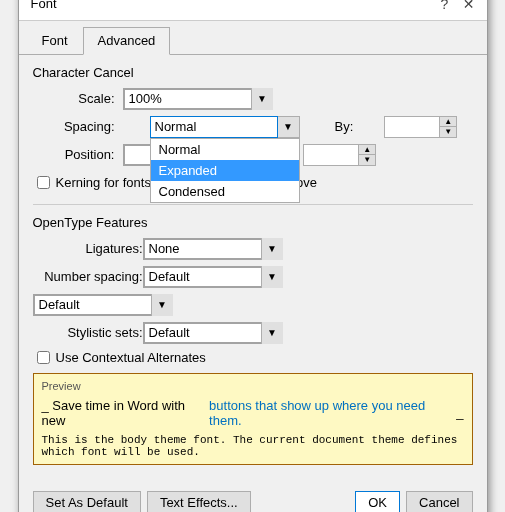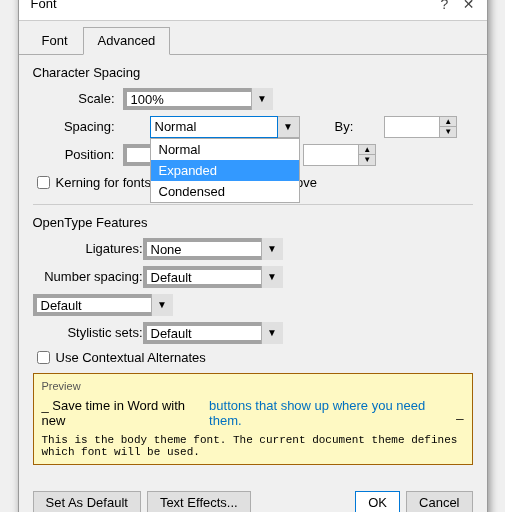--- a/index.html
+++ b/index.html
@@ -89,21 +89,21 @@
       font-size: 13px;
       text-align: right;
       padding-right: 8px;
     }
     .select-wrapper {
       position: relative;
       display: inline-block;
     }
     .select-box {
       height: 22px;
-      border: 4px solid #a3a3a3;
+      border: 2px solid #a3a3a3;
       background: #fff;
       font-size: 13px;
       padding: 0 24px 0 4px;
       appearance: none;
       cursor: pointer;
       outline: none;
     }
     .select-arrow {
       position: absolute;
       right: 0;
@@ -290,21 +290,21 @@
   </div>
 
   <div class="tabs">
     <div class="tab">Font</div>
     <div class="tab active">Advanced</div>
   </div>
 
   <div class="content">
 
     <div>
-      <div class="section-title">Character Spacing</div>
+      <div class="section-title">Character Cancel</div>
 
       <div class="field-row">
         <span class="field-label">Scale:</span>
         <div class="select-wrapper">
           <select class="select-box scale-select">
             <option>100%</option>
             <option>80%</option>
             <option>90%</option>
             <option>110%</option>
             <option>120%</option>

